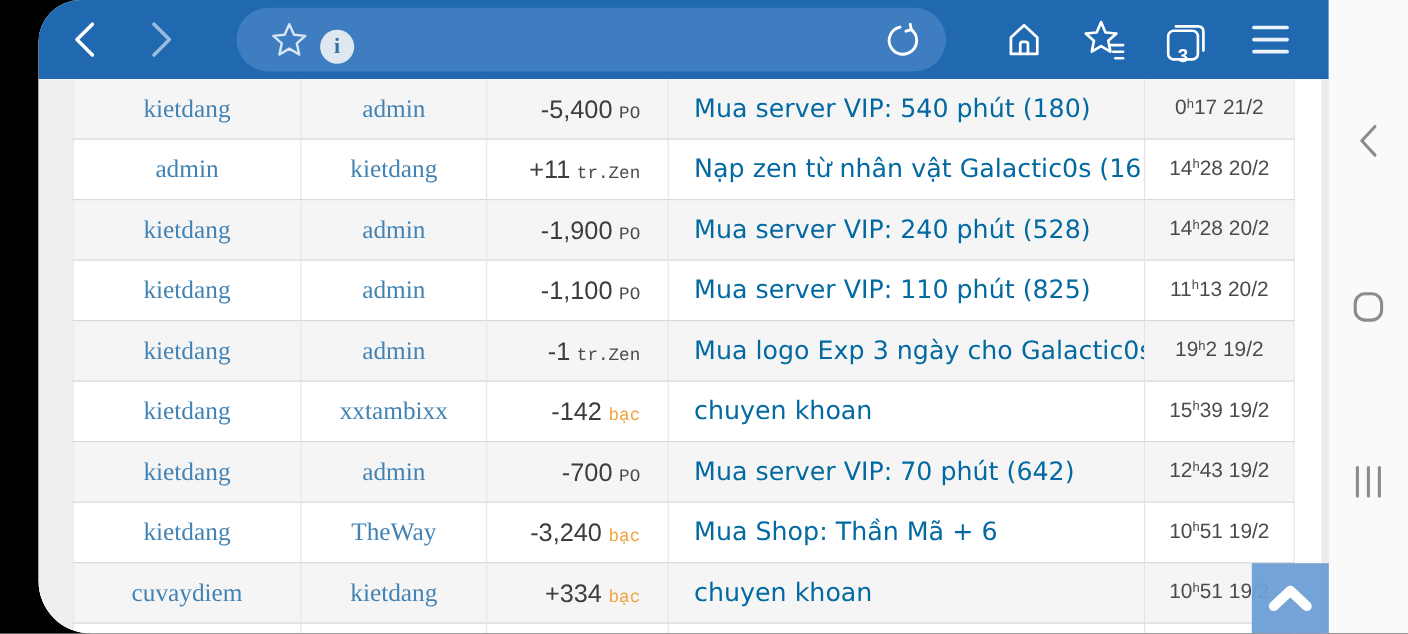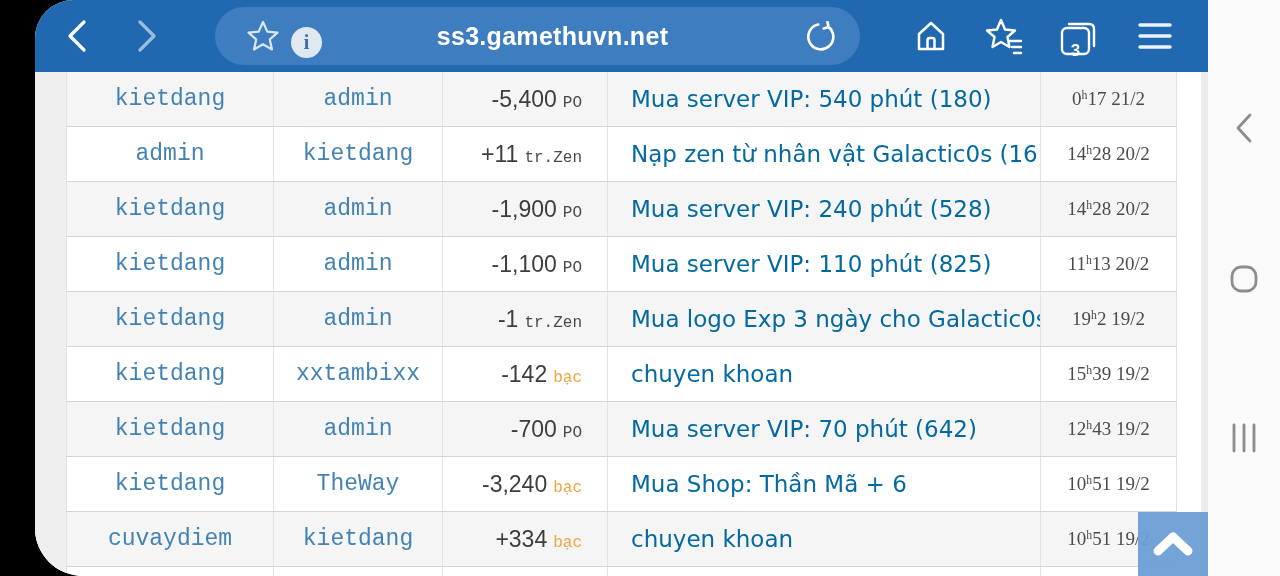--- a/index.html
+++ b/index.html
@@ -56,26 +56,26 @@
   td{
     height:52px;border-bottom:1px solid #d5d5d5;border-left:1px solid #e3e3e3;
     overflow:hidden;white-space:nowrap;
   }
   td:last-child{border-right:1px solid #e3e3e3;}
   tr.odd td{background:var(--row-shade);}
   .c-from,.c-to{text-align:center;}
   .c-amt{text-align:right;padding-right:25px;}
   .c-desc{padding-left:23px;}
   .c-time{text-align:center;}
-  a.user{color:var(--link);text-decoration:none;font-size:23px;font-family:Liberation Mono, monospace;}
+  a.user{color:var(--link);text-decoration:none;font-size:23px;font-family:Liberation Serif, serif;}
   .amt-val{font-size:23px;color:#3d3d3d;font-family:Liberation Sans, sans-serif;}
   .unit{font-size:16px;color:#4a4a4a;margin-left:6px;font-family:Liberation Mono, monospace;}
   .unit.bac{color:var(--bac);}
   .desc{font-size:23px;color:#0369a1;font-family:"DejaVu Sans",sans-serif;}
-  .time{font-size:19px;color:#4b4b4b;font-family:Liberation Serif, serif;}
+  .time{font-size:19px;color:#4b4b4b;font-family:Liberation Sans, sans-serif;}
   .time sup{font-size:.62em;vertical-align:.5em;}
   
   .navbar{position:absolute;right:0;top:0;width:72px;height:576px;background:var(--navbar-bg);}
   .nicon{position:absolute;left:0;width:72px;display:flex;justify-content:center;}
   .nicon svg{display:block;}
   .n-back{top:112px;}
   .n-home{top:264px;}
   .n-recents{top:422px;}
   
   .scroll-top{
@@ -100,21 +100,20 @@
       </svg>
     </div>
 
     <div class="url-pill">
       <div class="pill-star">
         <svg width="36" height="35" viewBox="0 0 36 35">
           <path d="M18 3 L22.3 12.6 L32.5 13.6 L24.8 20.4 L27 30.5 L18 25.2 L9 30.5 L11.2 20.4 L3.5 13.6 L13.7 12.6 Z" fill="none" stroke="rgba(255,255,255,.8)" stroke-width="2.2" stroke-linejoin="round"></path>
         </svg>
       </div>
       <div class="pill-info">i</div>
-      <div class="url-text">ss3.gamethuvn.net</div>
       <div class="pill-refresh">
         <svg width="32" height="32" viewBox="0 0 32 32">
           <path d="M 12.2 3.6 A 12.5 12.5 0 1 0 22 5.6" fill="none" stroke="#fff" stroke-width="2.6" stroke-linecap="round"></path>
           <polyline points="21.5,1 22.5,6 17.6,7.4" fill="none" stroke="#fff" stroke-width="2.6" stroke-linecap="round" stroke-linejoin="round"></polyline>
         </svg>
       </div>
     </div>
 
     <div class="hicon home-btn">
       <svg width="36" height="36" viewBox="0 0 36 36">

